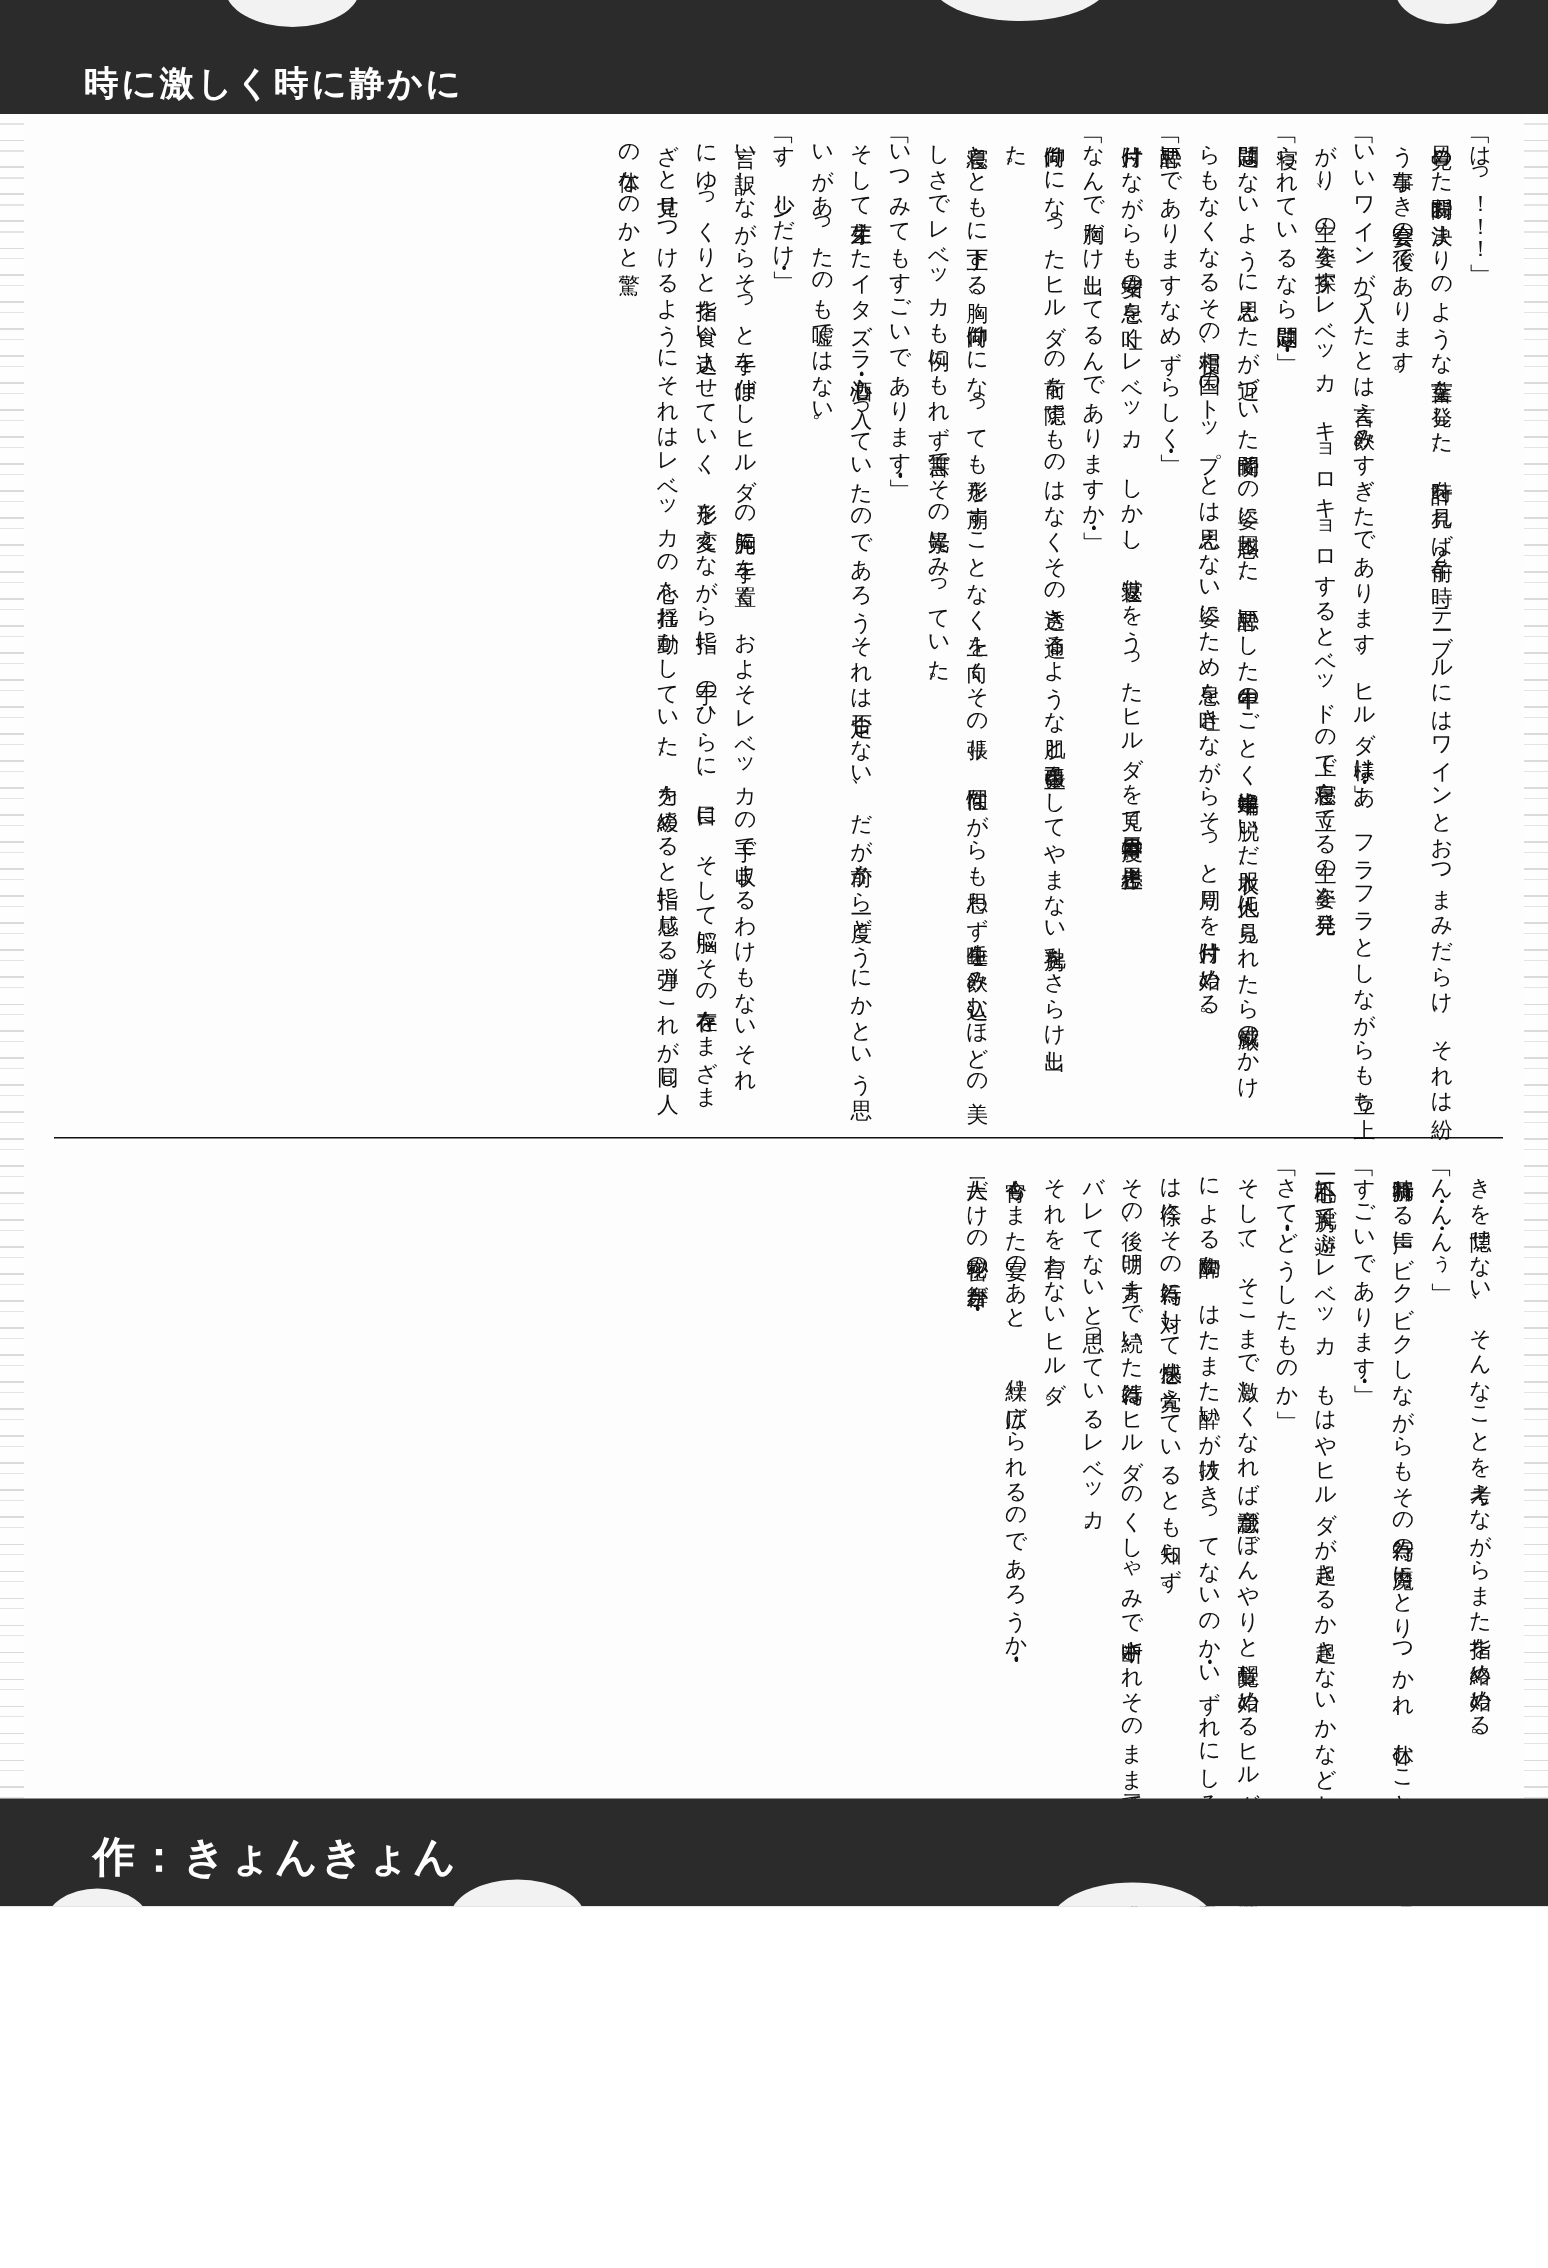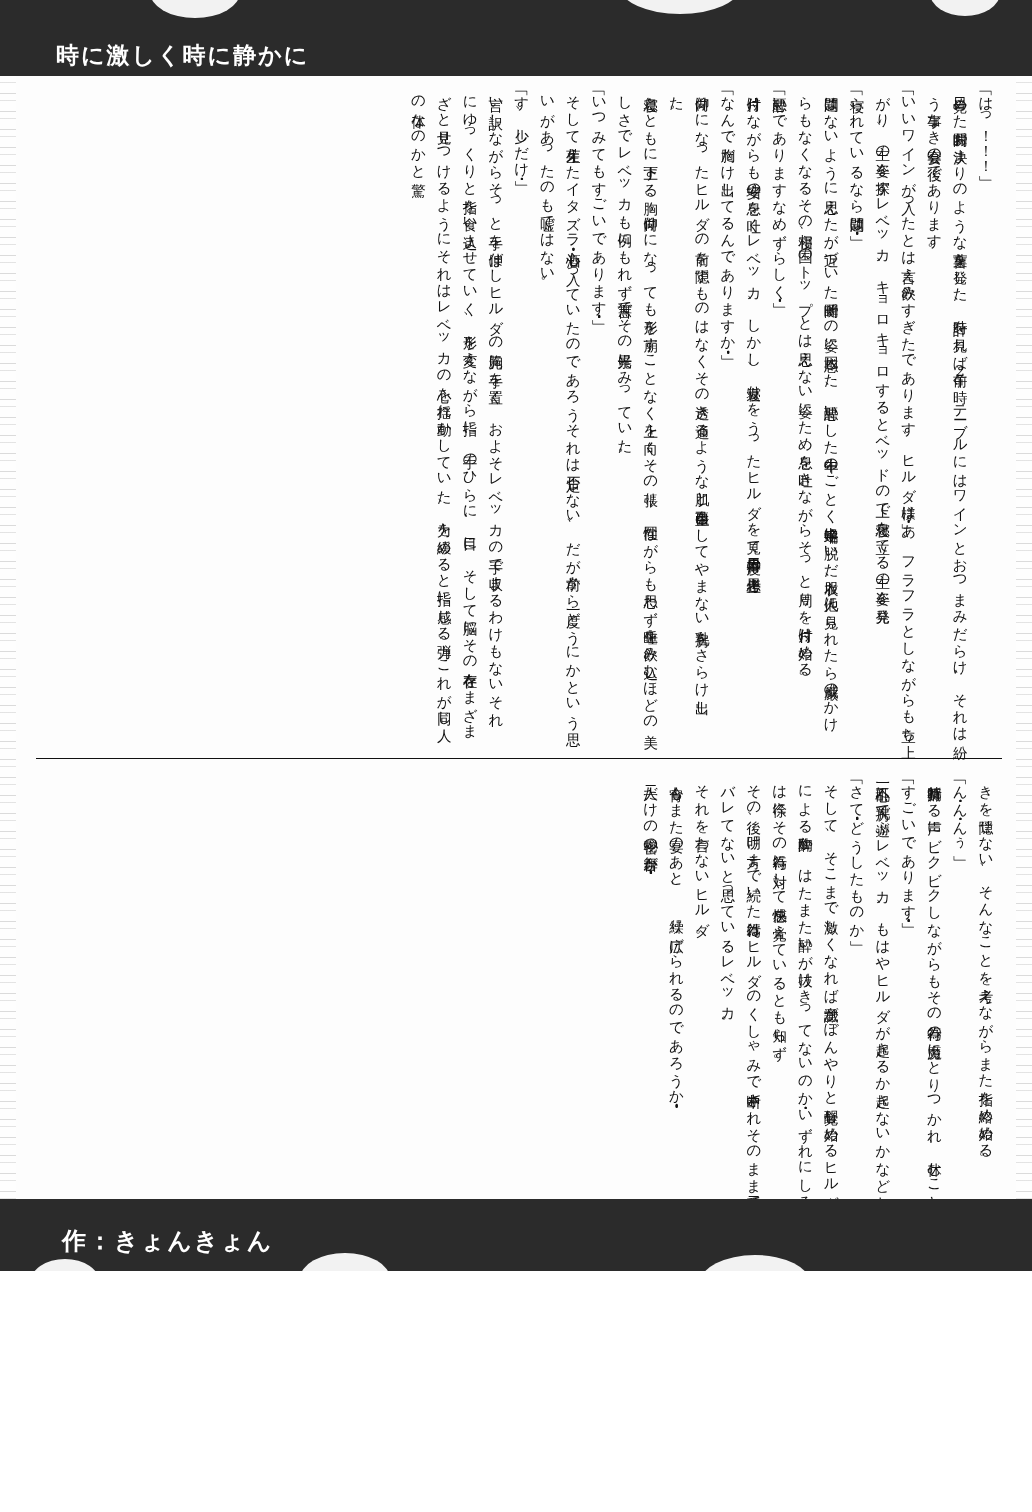--- a/index.html
+++ b/index.html
@@ -49,21 +49,21 @@
     font-weight: bold;
     letter-spacing: 2px;
     font-family: "DejaVu Sans", sans-serif;
     white-space: nowrap;
   }
   .band-credit {
     position: absolute;
     left: 62px;
     bottom: 14px;
     color: #ffffff;
-    font-size: 24px;
+    font-size: 28px;
     font-weight: bold;
     letter-spacing: 2px;
     font-family: "DejaVu Sans", sans-serif;
     white-space: nowrap;
   }
 
   
   .edge {
     position: absolute;
     top: 76px;

